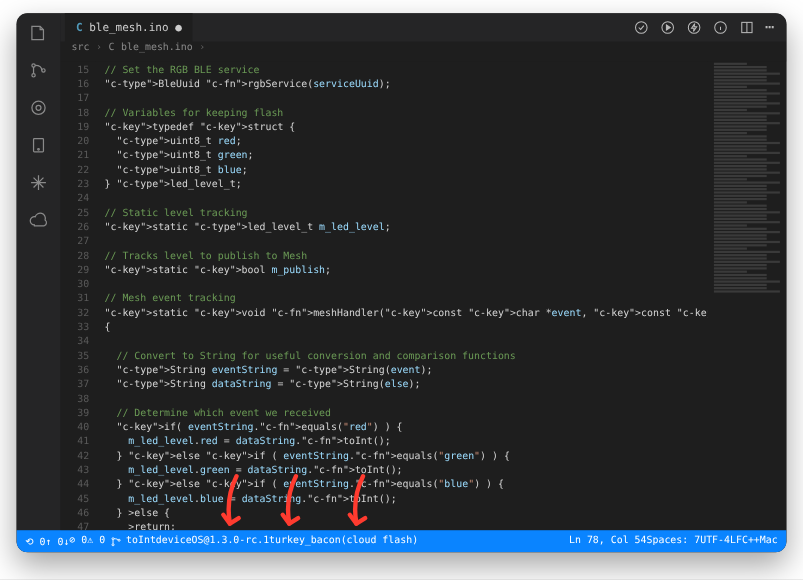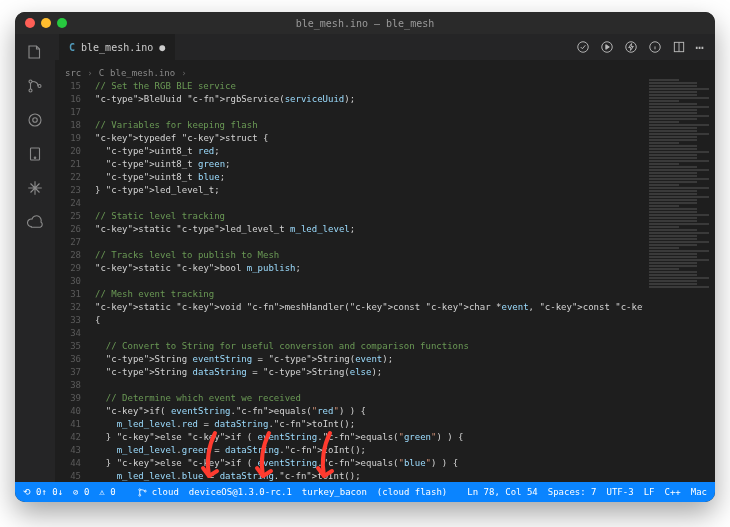--- a/index.html
+++ b/index.html
@@ -24,59 +24,51 @@
   .activity .ic svg { width: 18px; height: 18px; stroke: #8a8a8a; fill: none; stroke-width: 1.5; }
   .editor-area { flex: 1; display: flex; flex-direction: column; min-width: 0; }
   .tabs { height: 26px; background: #252526; display: flex; align-items: stretch; padding-left: 4px; }
   .tab { display: flex; align-items: center; gap: 6px; padding: 0 10px; background: #1e1e1e; color: #ccc; font-size: 10px; border-top: 1px solid #1e1e1e; position: relative; }
   .tab .langc { color: #519aba; font-weight: bold; }
   .tab .dirty { color: #ccc; }
   .tab-actions { margin-left: auto; display: flex; align-items: center; gap: 10px; padding-right: 10px; }
   .tab-actions .aic { width: 14px; height: 14px; color: #bbb; }
   .tab-actions .aic svg { width: 14px; height: 14px; stroke: #bbb; fill: none; stroke-width: 1.6; }
   .tab-actions .dots { color: #bbb; font-size: 14px; letter-spacing: 1px; }
-  .breadcrumb { height: 18px; background: #1e1e1e; color: #8a8a8a; font-size: 9px; display: flex; align-items: flex-end; padding-left: 10px; gap: 6px; }
+  .breadcrumb { height: 18px; background: #1e1e1e; color: #8a8a8a; font-size: 9px; display: flex; align-items: flex-start; padding-left: 10px; gap: 6px; }
   .bc-arrow { color: #666; }
   .code-wrap { flex: 1; position: relative; display: flex; overflow: hidden; }
   .gutter { width: 32px; text-align: right; color: #5a5a5a; padding: 2px 6px 0 0; line-height: 13px; font-size: 9px; background: #1e1e1e; user-select: none; }
   .code { flex: 1; padding: 2px 0 0 8px; line-height: 13px; font-size: 9px; color: #d4d4d4; white-space: pre; overflow: hidden; }
   .minimap { width: 72px; background: #1e1e1e; position: relative; overflow: hidden; }
   .minimap .mmline { height: 2px; margin: 1px 6px; background: #3a3a3a; }
   .minimap .mmshort { width: 30px; }
   .minimap .mmmed { width: 48px; }
   .minimap .mmlong { width: 60px; }
   
   .c-cmt   { color: #6a9955; }
   .c-str   { color: #ce9178; }
   .c-var   { color: #9cdcfe; }
   
-  .status { height: 20px; background: #0a84ff; color: #fff; display: flex; align-items: center; padding: 0 8px; font-size: 9px; gap: 10px; }
+  .status { height: 20px; background: #0a84ff; color: #fff; display: flex; align-items: center; padding: 0 8px; font-size: 9px; }
   .status .grow { flex: 1; }
   .status .seg { display: inline-flex; align-items: center; gap: 4px; white-space: nowrap; }
   .status svg { width: 11px; height: 11px; stroke: #fff; fill: none; stroke-width: 1.8; }
   .spacer { width: 4px; }
   
   .arrows { position: absolute; left: 0; right: 0; bottom: 14px; height: 60px; pointer-events: none; }
   .arrow { position: absolute; bottom: 0; width: 30px; height: 60px; }
   .arrow svg { width: 30px; height: 60px; }
   .a1 { left: 180px; } .a2 { left: 234px; } .a3 { left: 295px; }
 </style>
 </head>
 <body>
 
 <div class="window">
 
-  <div class="titlebar">
-    <div class="traffic">
-      <div class="dot r"></div>
-      <div class="dot y"></div>
-      <div class="dot g"></div>
-    </div>
-    <div class="title">ble_mesh.ino — ble_mesh</div>
-  </div>
 
   <div class="body">
 
     <div class="activity">
       <div class="ic">
           <svg viewBox="0 0 24 24">
             <path d="M4 4h10l4 4v12H4z"></path>
             <path d="M14 4v4h4"></path>
           </svg>
         </div>
@@ -305,29 +297,29 @@
     <span class="seg">⊘ 0</span>
     <span class="seg">⚠ 0</span>
     <span class="spacer"></span>
     <span class="seg">
         <svg viewBox="0 0 24 24">
           <circle cx="6" cy="6" r="2"></circle>
           <circle cx="6" cy="18" r="2"></circle>
           <circle cx="18" cy="9" r="2"></circle>
           <path d="M6 8v8M8 6c5 0 8 1 8 3"></path>
         </svg>
-        <span>cloud</span>
+        <span>toInt</span>
       </span>
     <span class="seg">deviceOS@1.3.0-rc.1</span>
     <span class="seg">turkey_bacon</span>
     <span class="seg">(cloud flash)</span>
     <span class="grow"></span>
     <span class="seg">Ln 78, Col 54</span>
     <span class="seg">Spaces: 7</span>
-    <span class="seg">UTF-3</span>
+    <span class="seg">UTF-4</span>
     <span class="seg">LF</span>
     <span class="seg">C++</span>
     <span class="seg">Mac</span>
 
   </div>
 
   <div class="arrows">
     <div class="arrow a1">
       <svg viewBox="0 0 30 60">
           <path d="M20 5 Q10 25 14 48" stroke="#ff3b2f" stroke-width="4" fill="none" stroke-linecap="round"></path>

